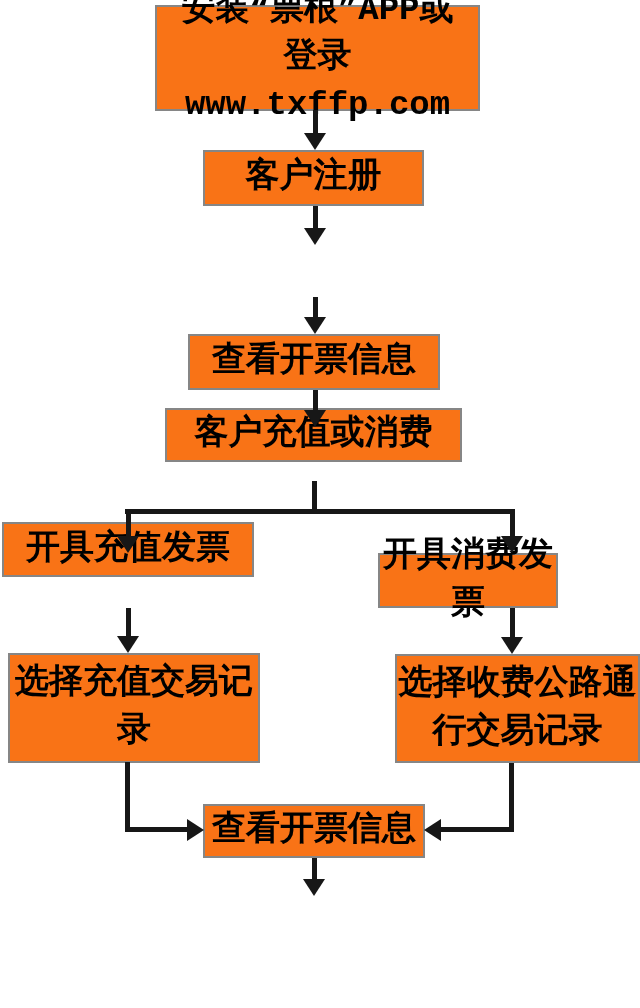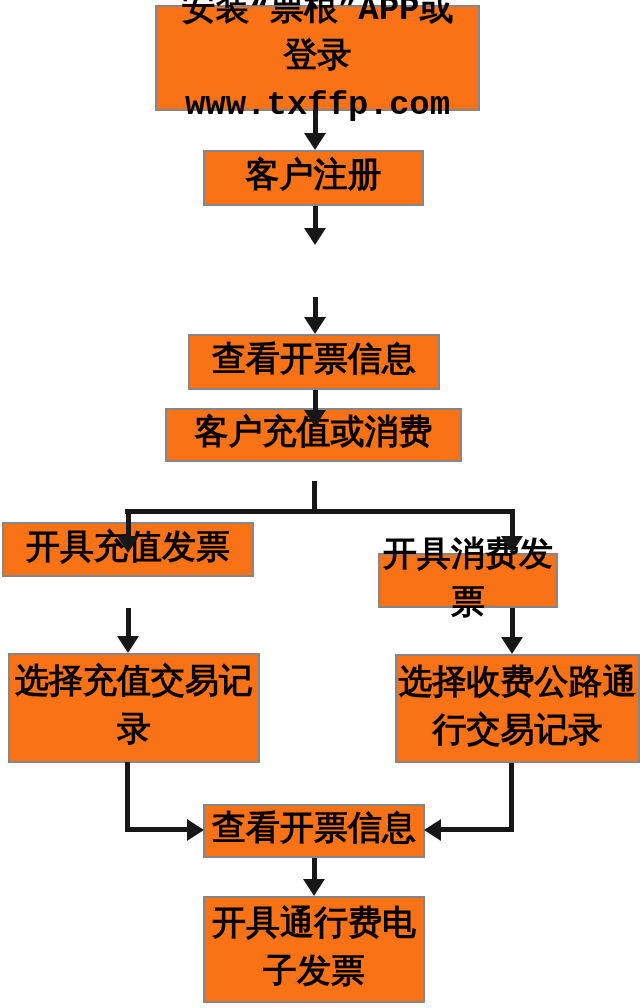--- a/index.html
+++ b/index.html
@@ -74,22 +74,20 @@
   <div class="node" style="left:378px; top:553px; width:180px; height:55px;">开具消费发票</div>
 
   <div class="node" style="left:8px; top:653px; width:252px; height:110px;">选择充值交易记
 录</div>
 
   <div class="node" style="left:395px; top:654px; width:245px; height:109px;">选择收费公路通
 行交易记录</div>
 
   <div class="node" style="left:203px; top:804px; width:222px; height:54px;">查看开票信息</div>
 
-  <div class="node" style="left:203px; top:896px; width:222px; height:107px;">开具通行费电
-子发票</div>
 
   <div class="varrow" style="left:304px; top:110px; height:40px;">
       <i class="shaft"></i>
       <i class="head"></i>
     </div>
   <div class="varrow" style="left:304px; top:206px; height:39px;">
       <i class="shaft"></i>
       <i class="head"></i>
     </div>
   <div class="varrow" style="left:304px; top:297px; height:37px;">

